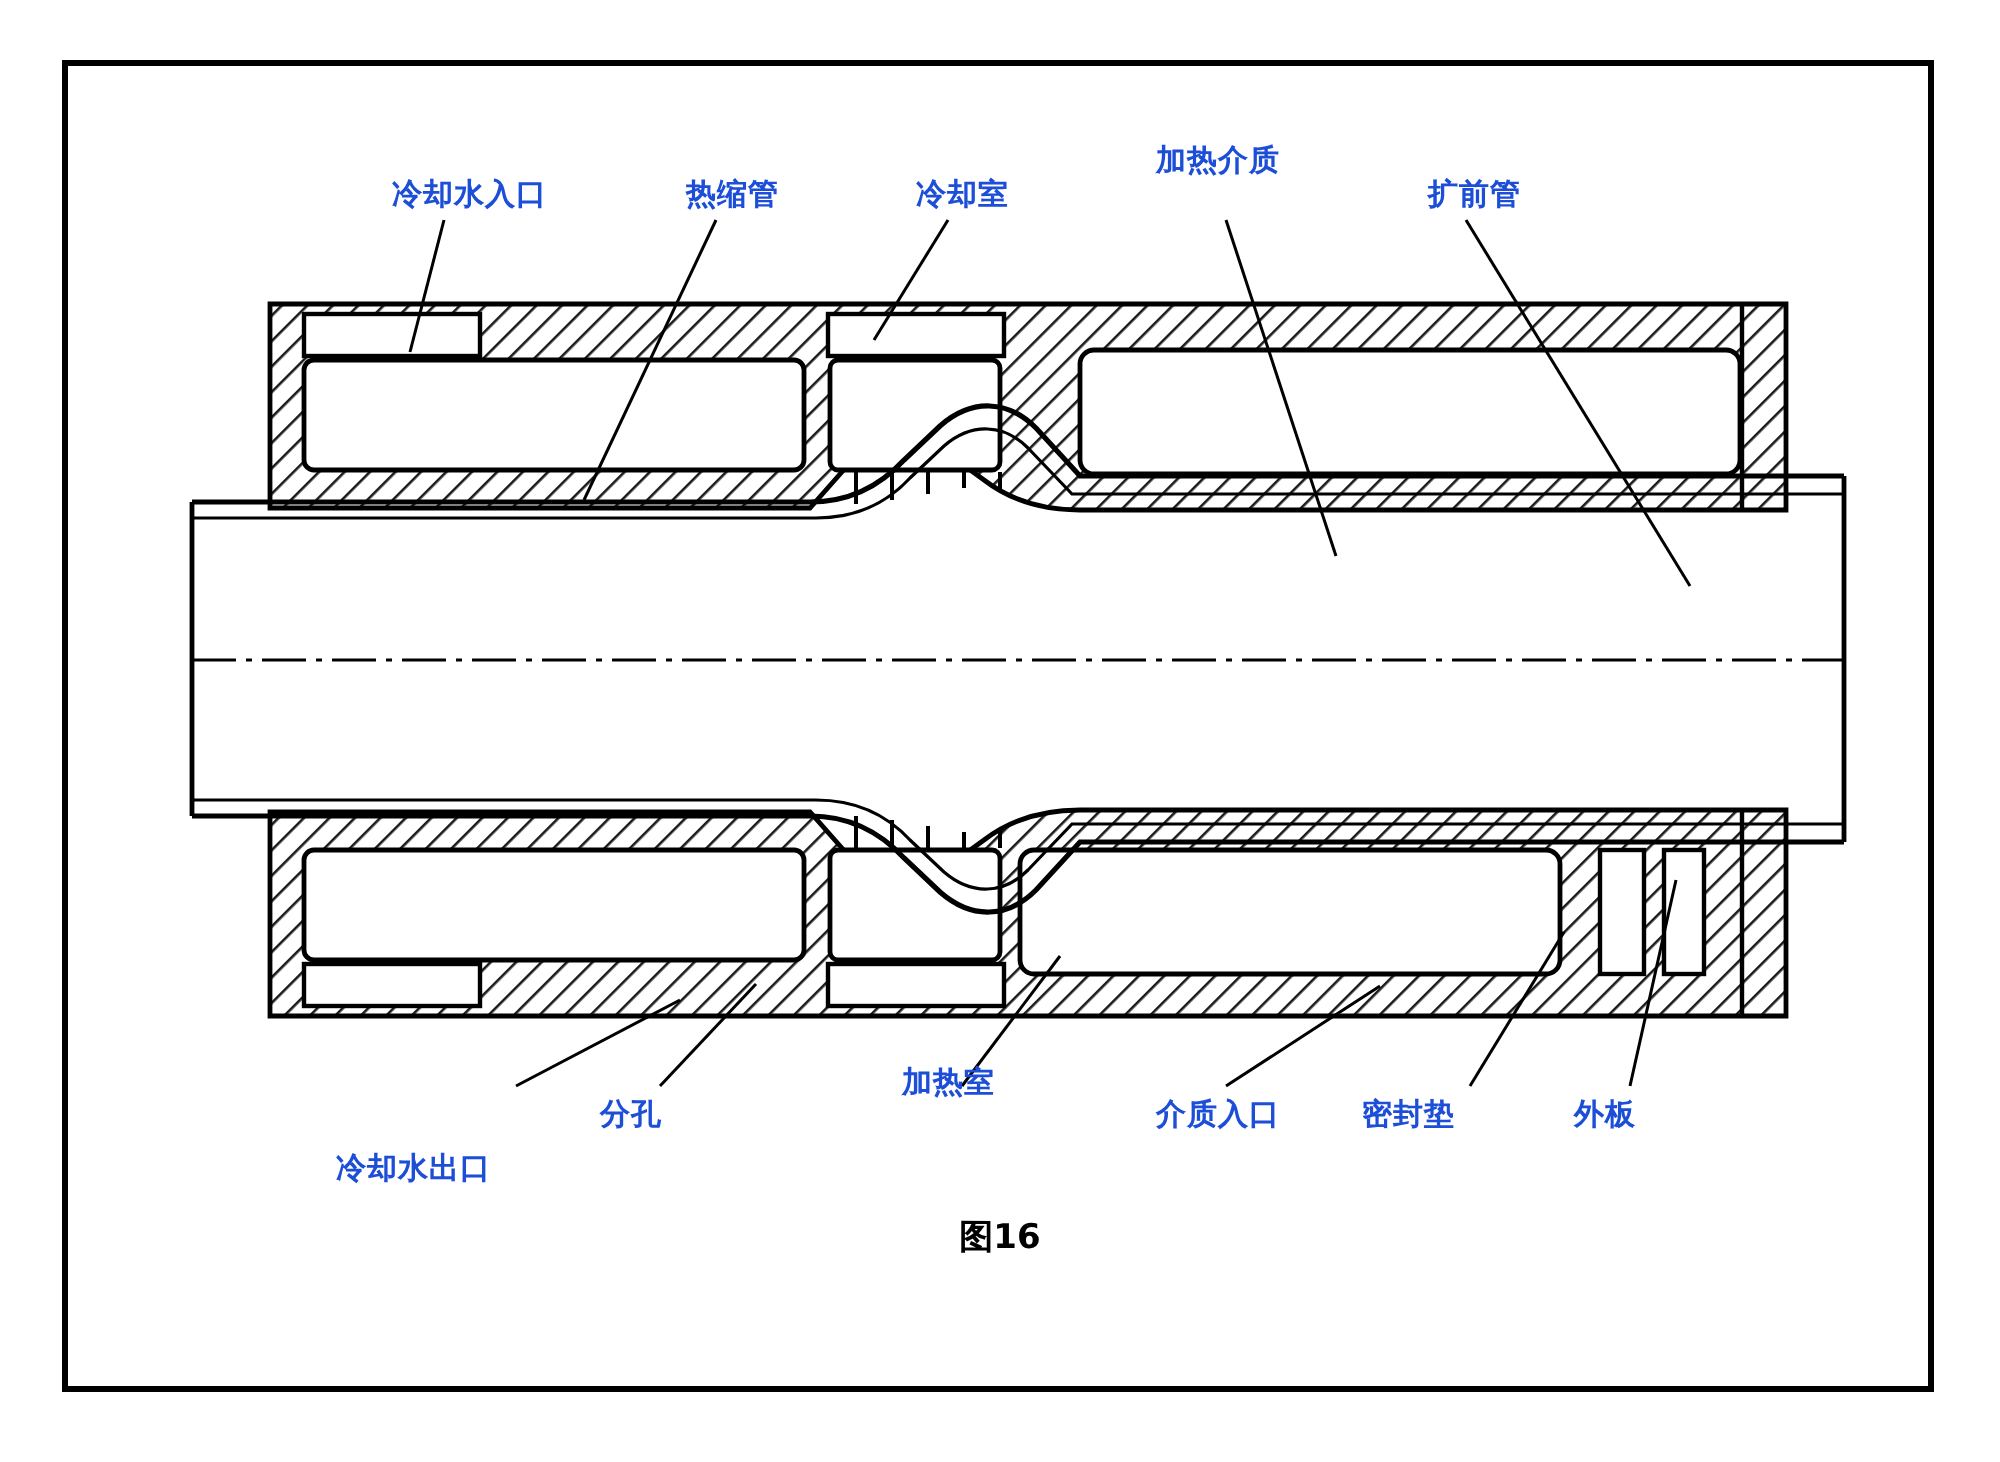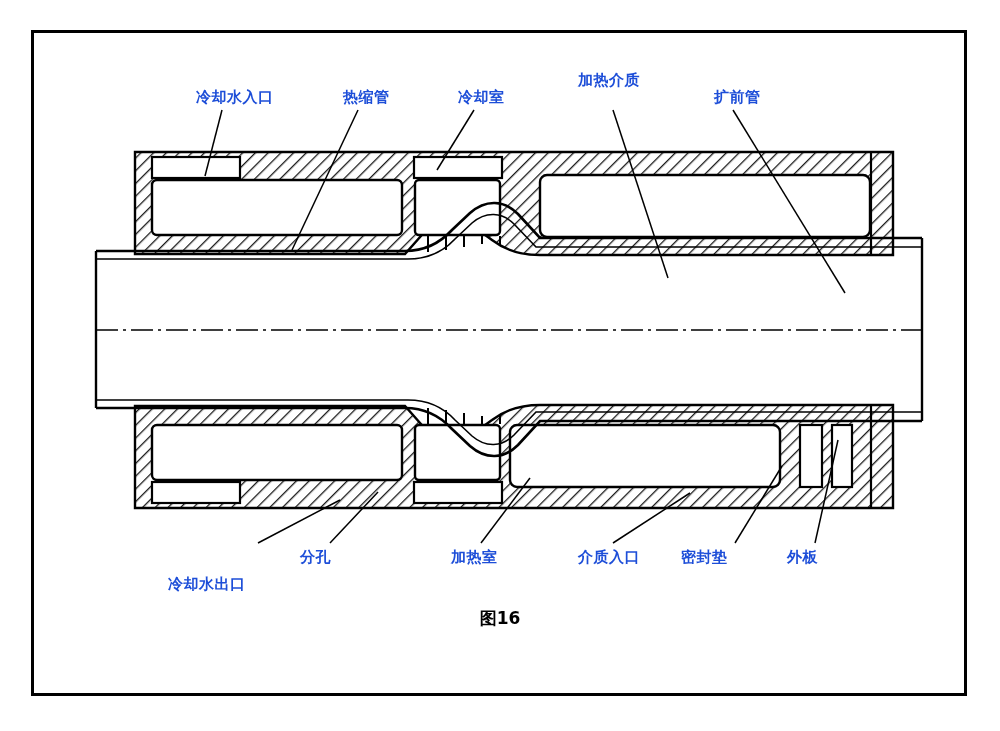--- a/index.html
+++ b/index.html
@@ -194,20 +194,20 @@
   </svg>
 
   <div class="lbl" style="left:196px; top:90px;">冷却水入口</div>
   <div class="lbl" style="left:343px; top:90px;">热缩管</div>
   <div class="lbl" style="left:458px; top:90px;">冷却室</div>
   <div class="lbl" style="left:578px; top:73px;">加热介质</div>
   <div class="lbl" style="left:714px; top:90px;">扩前管</div>
 
   <div class="lbl" style="left:168px; top:577px;text-align:center;">冷却水出口</div>
   <div class="lbl" style="left:300px; top:550px;">分孔</div>
-  <div class="lbl" style="left:451px; top:550px;text-align:center;">加热室</div>
+  <div class="lbl" style="left:451px; top:534px;text-align:center;">加热室</div>
   <div class="lbl" style="left:578px; top:550px;text-align:center;">介质入口</div>
   <div class="lbl" style="left:681px; top:550px;">密封垫</div>
   <div class="lbl" style="left:787px; top:550px;">外板</div>
 
   <div id="fig-caption">图16</div>
 
 </div>
 
 </body></html>

